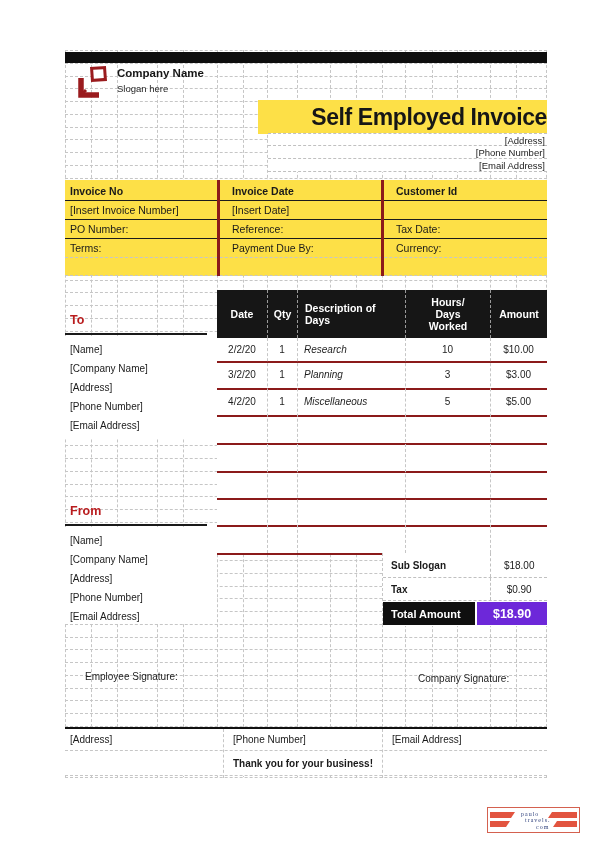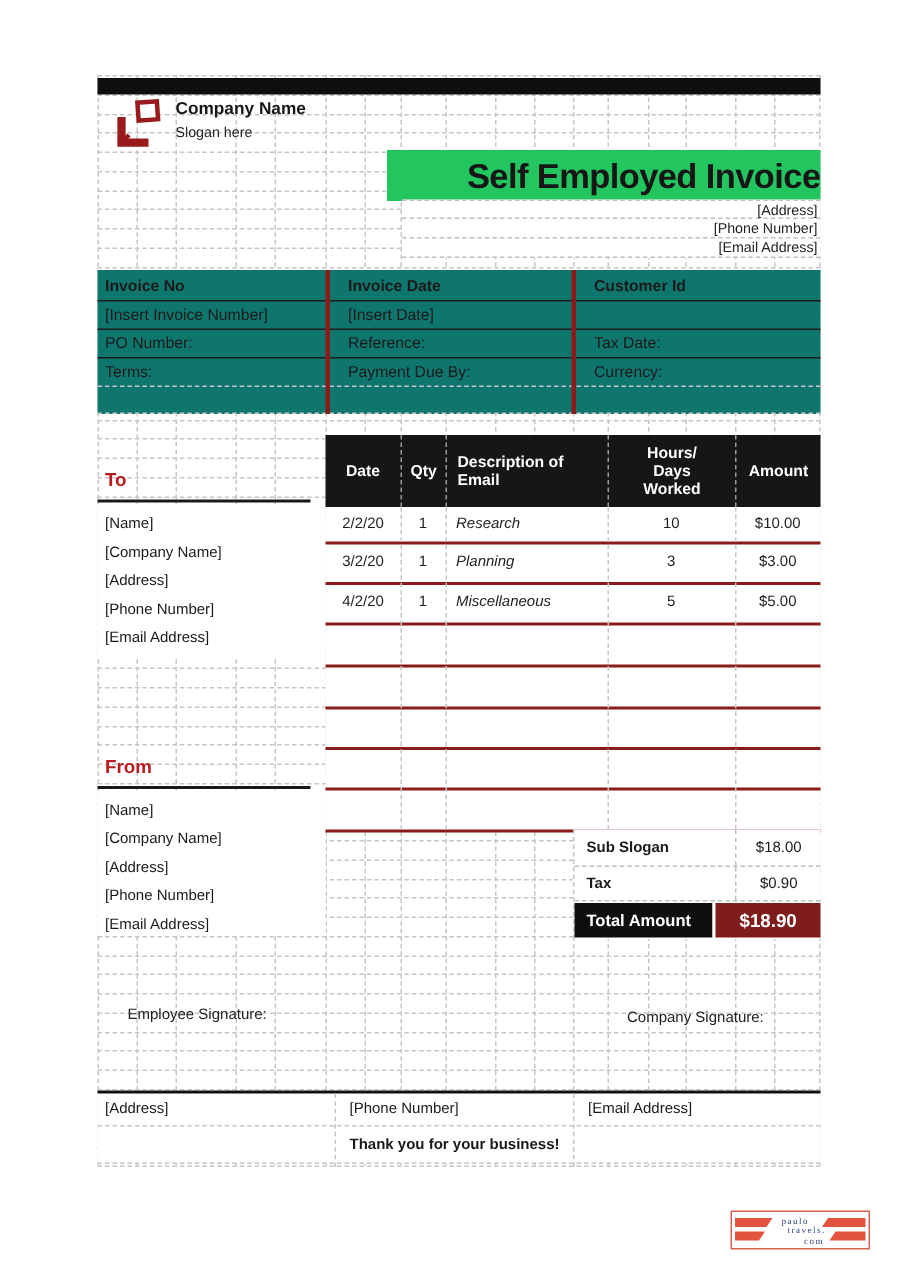--- a/index.html
+++ b/index.html
@@ -10,27 +10,27 @@
   
   #grid { left:65px; top:50px; width:482px; height:727px; }
   .gv { position:absolute; top:0; height:100%; border-left:1px dashed #c6c6c6; width:0; }
   .gh { position:absolute; left:0; width:100%; border-top:1px dashed #c6c6c6; height:0; }
 
   .black-bar { left:65px; top:52px; width:482px; height:11px; background:#0e0e0e; }
 
   .company-name { left:117px; top:67px; font-size:11.5px; font-weight:bold; color:#161616; }
   .slogan { left:117px; top:83px; font-size:9.5px; color:#262626; }
 
-  .title-mask { left:258px; top:100px; width:289px; height:34px; background:#22c55e; text-align:right; font-size:23px; font-weight:800; letter-spacing:-0.4px; color:#161616; line-height:34px; }
+  .title-mask { left:258px; top:100px; width:289px; height:34px; background:#fde047; text-align:right; font-size:23px; font-weight:800; letter-spacing:-0.4px; color:#161616; line-height:34px; }
   .contact-rows { left:268px; top:133px; width:279px; background:#fff; }
   .contact-row { height:13px; line-height:13px; text-align:right; font-size:9.5px; border-bottom:1px dashed #c0c0c0; padding-right:2px; color:#222; }
   .contact-row:first-child { border-top:1px dashed #c0c0c0; }
 
   
-  .details { left:65px; top:180px; width:482px; height:96px; background:#0f766e; }
+  .details { left:65px; top:180px; width:482px; height:96px; background:#fde047; }
   .d-solid { position:absolute; left:0; width:482px; height:1px; background:#1c1c1c; }
   .d-dash  { position:absolute; left:0; width:482px; height:0; border-top:1px dashed #c6c6c6; }
   .d-red   { position:absolute; top:0; width:2.5px; height:96px; background:#8B1A1A; }
   .d-cell { position:absolute; height:19px; line-height:19px; font-size:10.5px; white-space:nowrap; }
   .d-head { font-weight:600; }
 
   .sec-label { font-size:12.5px; font-weight:bold; color:#B91C1E; }
   .sec-rule { height:2px; background:#1a1a1a; }
   .addr-list { width:152px; background:#fff; padding:4px 0 0 5px; font-size:10px; }
   .addr-list div { height:19px; line-height:19px; }
@@ -50,21 +50,21 @@
 
   
   .totals { left:382px; top:553px; width:165px; height:73px; background:#fff; border-left:1px dashed #c6c6c6; }
   .t-row { display:flex; border-bottom:1px dashed #c0c0c0; }
   .t-label { width:108px; padding-left:8px; display:flex; align-items:center; font-size:10px; font-weight:600; }
   .t-val { width:57px; display:flex; align-items:center; justify-content:center; font-size:10px; border-left:1px dashed #c0c0c0; }
   .t-sub { height:25px; } .t-tax { height:23px; }
   .t-total { height:23px; display:flex; border-bottom:none; margin-top:1px; }
   .t-total .blk1 { width:106px; background:#0f0f0f; color:#fff; font-size:11px; font-weight:bold; display:flex; align-items:center; padding-left:8px; }
   .t-total .gap { width:2px; background:#fff; }
-  .t-total .blk2 { width:81px; background:#7f1d1d; color:#fff; font-size:12.5px; font-weight:bold; display:flex; align-items:center; justify-content:center; }
+  .t-total .blk2 { width:81px; background:#6d28d9; color:#fff; font-size:12.5px; font-weight:bold; display:flex; align-items:center; justify-content:center; }
 
   .sig { font-size:10px; color:#222; }
 
   
   .footer { left:65px; top:727px; width:482px; height:49px; background:#fff; border-top:2px solid #111; border-bottom:1px dashed #c6c6c6; }
   .f-v { position:absolute; top:0; height:49px; width:0; border-left:1px dashed #c6c6c6; }
   .f-h { position:absolute; left:0; top:21px; width:482px; height:0; border-top:1px dashed #c6c6c6; }
   .f-cell { position:absolute; top:2px; height:18px; line-height:18px; font-size:10px; }
   .f-thanks { position:absolute; left:158px; top:24px; width:160px; height:22px; line-height:22px; text-align:center; font-size:10px;font-weight:bold; }
 
@@ -216,21 +216,21 @@
     <div>[Address]</div>
     <div>[Phone Number]</div>
     <div>[Email Address]</div>
   </div>
 
   <div class="abs table-mask"></div>
   <div class="abs thead">
     <div class="th c-date">Date</div>
     <div class="th c-qty">Qty</div>
     <div class="th c-desc">Description of
-Email</div>
+Days</div>
     <div class="th c-hours">Hours/
 Days
 Worked</div>
     <div class="th c-amt">Amount</div>
   </div>
 
   <div class="trow" style="top:338px; height:23px;">
     <div class="td c-date">2/2/20</div>
     <div class="td c-qty">1</div>
     <div class="td c-desc">Research</div>

